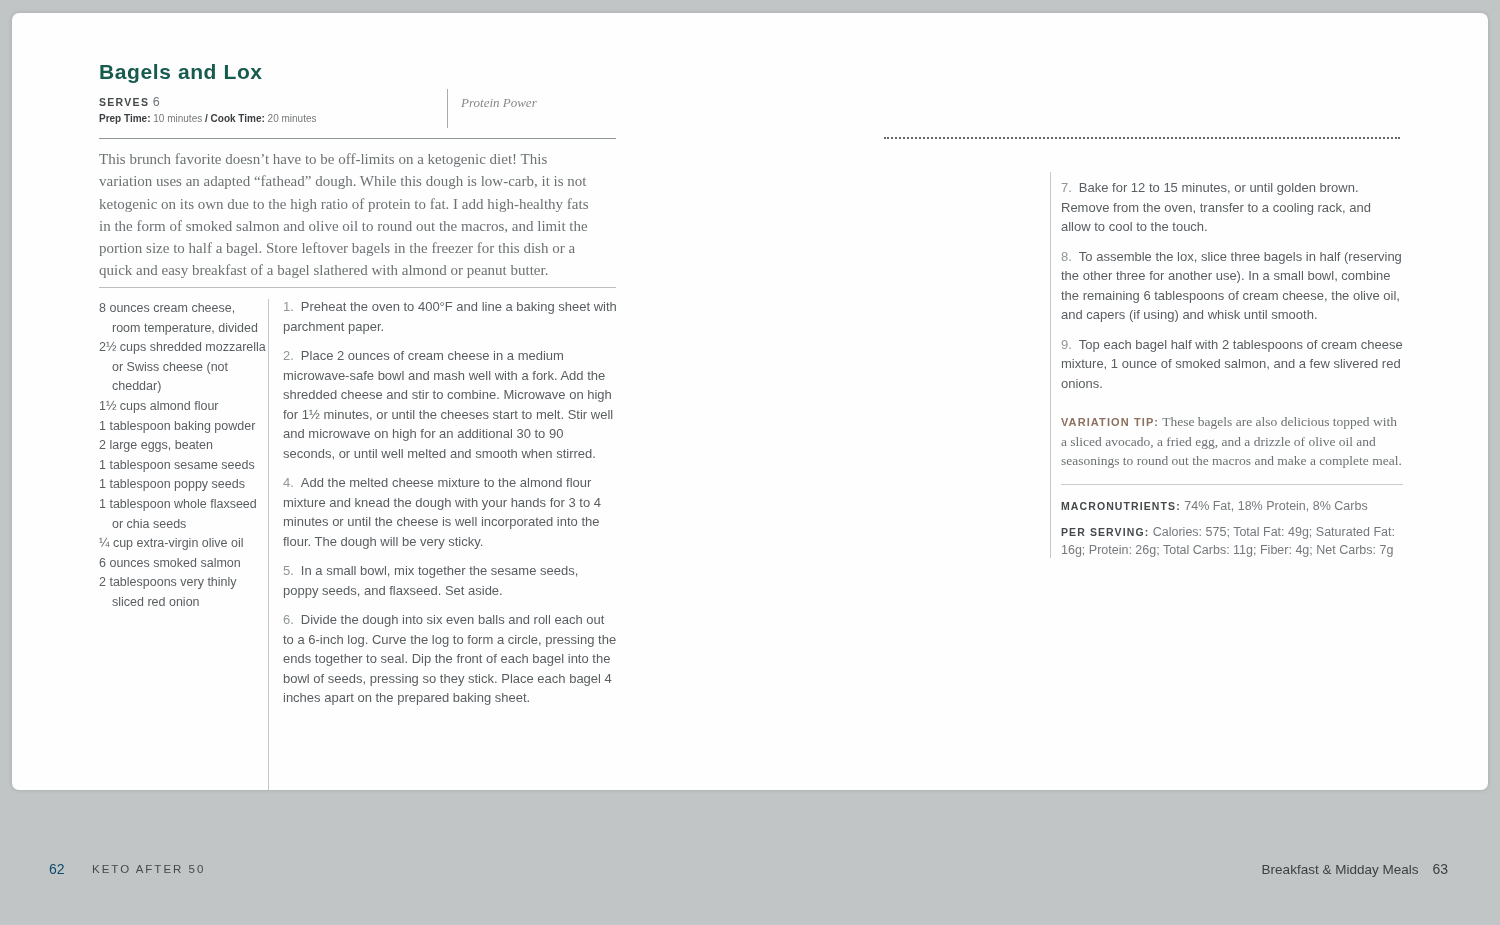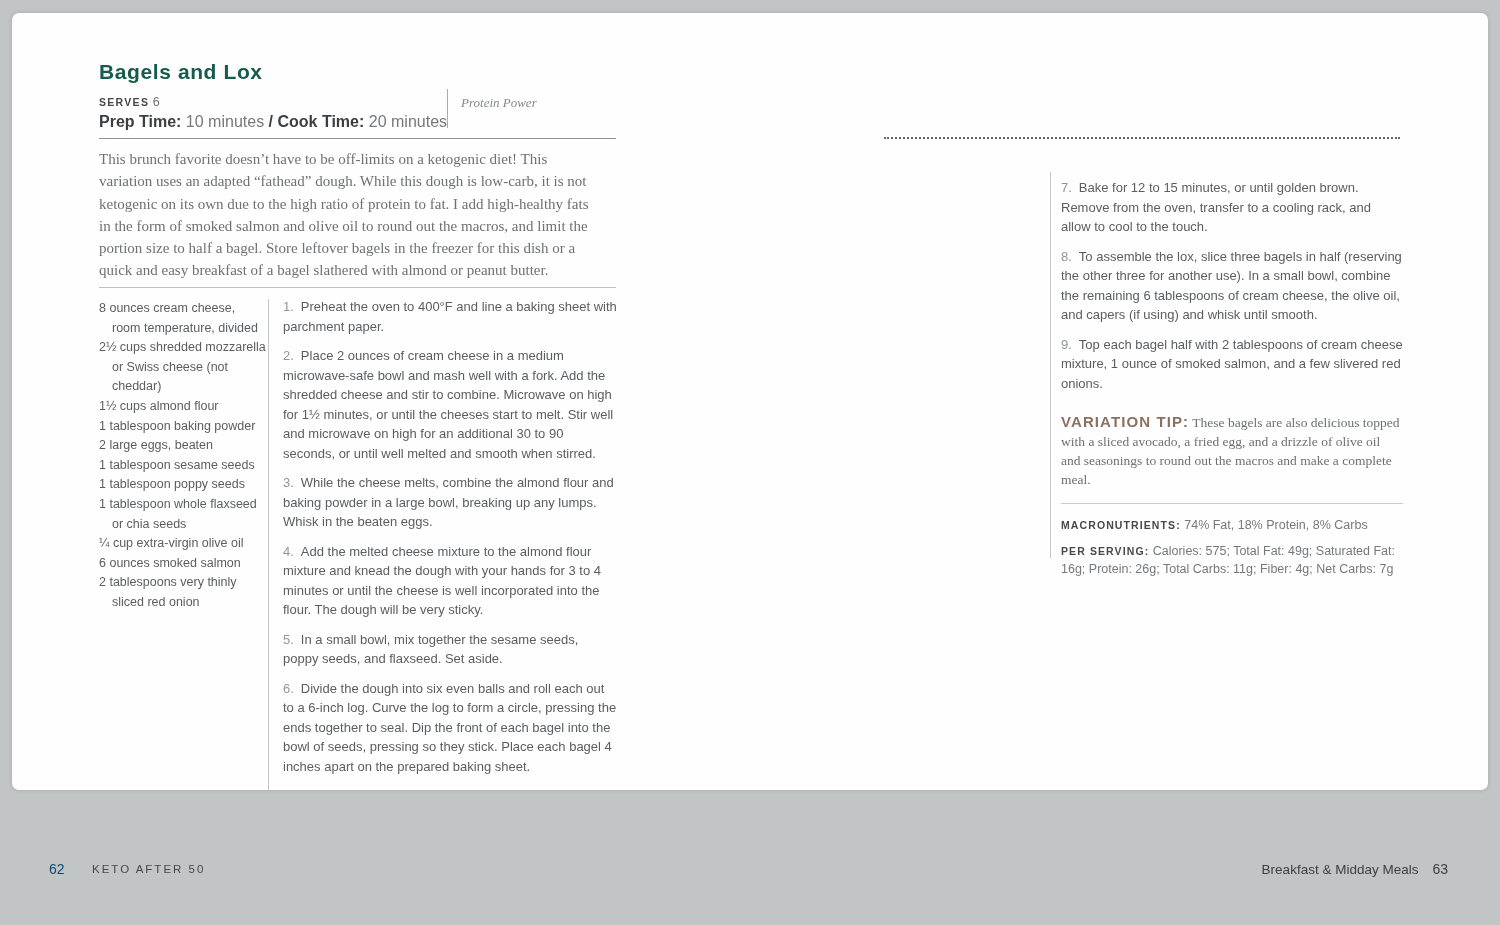--- a/index.html
+++ b/index.html
@@ -16,21 +16,21 @@
     box-shadow:0 0 4px rgba(0,0,0,.15);
   }
   
   .recipe-title{
     position:absolute;left:99px;top:60px;
     font-size:21px;font-weight:700;letter-spacing:.6px;
     color:#175a4e;
   }
   .serves-row{position:absolute;left:99px;top:95px;font-size:12.5px;color:#6e7376;}
   .serves-row .lbl{font-size:10.5px;font-weight:700;letter-spacing:1.3px;color:#45494b;}
-  .time-row{position:absolute;left:99px;top:113px;font-size:16px;color:#75797c;}
+  .time-row{position:absolute;left:99px;top:113px;font-size:10px;color:#75797c;}
   .time-row b{color:#3b3f41;}
   .head-vline{position:absolute;left:447px;top:89px;width:1px;height:39px;background:#a8acad;}
   .category{
     position:absolute;left:461px;top:95px;
     font-family:"Liberation Serif", serif;font-style:italic;
     font-size:13px;color:#85898b;
   }
   .hr-header{position:absolute;left:99px;top:138px;width:517px;height:1px;background:#8d9597;}
   
   .intro{
@@ -55,21 +55,21 @@
   
   .hr-dotted{position:absolute;left:884px;top:137px;width:516px;height:0;border-top:2px dotted #63676a;}
   .col-vline-right{position:absolute;left:1050px;top:172px;width:1px;height:386px;background:#c6c9ca;}
   .variation{
     margin-top:19px;
     font-family:"Liberation Serif", serif;
     font-size:13.5px;line-height:19px;color:#6c7173;
   }
   .variation .lbl{
     font-family:"Liberation Sans", sans-serif;
-    font-size:15px;font-weight:700;letter-spacing:1.1px;color:#8c7060;
+    font-size:11px;font-weight:700;letter-spacing:1.1px;color:#8c7060;
   }
   .hr-macro{margin-top:14px;height:1px;background:#c9cccd;}
   .macro-line{margin-top:12px;font-size:12.5px;line-height:18.5px;color:#75797c;}
   .macro-line .lbl{font-size:10.5px;font-weight:700;letter-spacing:1.1px;color:#45494b;}
   .perserving-line{margin-top:7px;font-size:12.5px;line-height:18.5px;color:#75797c;}
   .perserving-line .lbl{font-size:10.5px;font-weight:700;letter-spacing:1.1px;color:#45494b;}
   
   .footer-left-num{position:absolute;left:49px;top:861px;font-size:14px;font-weight:400;color:#0c4a6e;}
   .footer-left-title{position:absolute;left:92px;top:863px;font-size:11.5px;letter-spacing:2px;color:#45494b;}
   .footer-right{position:absolute;right:52px;top:861px;display:flex;align-items:baseline;gap:14px;}
@@ -135,23 +135,20 @@
   <div class="steps-col steps-left">
 
       <p class="step">
         <span class="num">1.</span><span>Preheat the oven to 400°F and line a baking sheet with parchment paper.</span>
       </p>
 
       <p class="step">
         <span class="num">2.</span><span>Place 2 ounces of cream cheese in a medium microwave-safe bowl and mash well with a fork. Add the shredded cheese and stir to combine. Microwave on high for 1½ minutes, or until the cheeses start to melt. Stir well and microwave on high for an additional 30 to 90 seconds, or until well melted and smooth when stirred.</span>
       </p>
 
-      <p class="step">
-        <span class="num">3.</span><span>While the cheese melts, combine the almond flour and baking powder in a large bowl, breaking up any lumps. Whisk in the beaten eggs.</span>
-      </p>
 
       <p class="step">
         <span class="num">4.</span><span>Add the melted cheese mixture to the almond flour mixture and knead the dough with your hands for 3 to 4 minutes or until the cheese is well incorporated into the flour. The dough will be very sticky.</span>
       </p>
 
       <p class="step">
         <span class="num">5.</span><span>In a small bowl, mix together the sesame seeds, poppy seeds, and flaxseed. Set aside.</span>
       </p>
 
       <p class="step">

